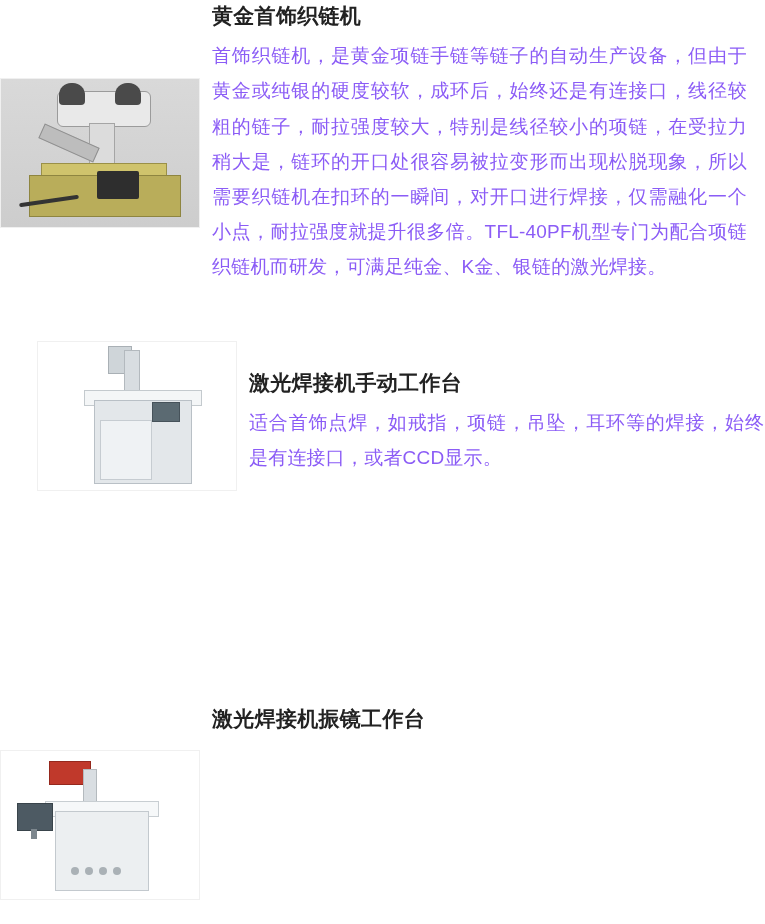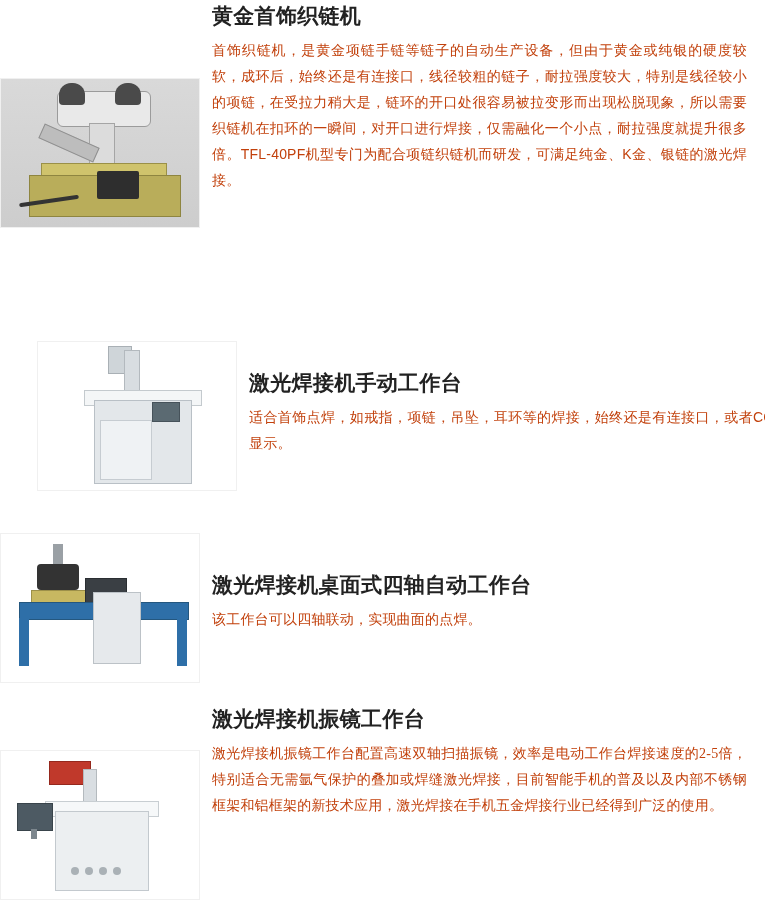--- a/index.html
+++ b/index.html
@@ -47,23 +47,23 @@
   }
   .prod-title {
     font-size: 21px;
     font-weight: bold;
     color: #222222;
     line-height: 1.35;
     margin: 0 0 8px 0;
     letter-spacing: 0.3px;
   }
   .prod-desc {
-    font-size: 14px;
+    font-size: 19px;
     line-height: 1.85;
-    color: #c2410c;
+    color: #8b5cf6;
     margin: 0;
     text-align: justify;
     letter-spacing: 0.2px;
   }
 
   
   #sec-1 { position: absolute; top: 0px; left: 0px; width: 765px; }
   #sec-1 .thumb { margin-top: 78px; }
   #sec-1 .text-col { padding-top: 2px; }
 
@@ -241,49 +241,31 @@
         <div class="cab-door"></div>
         <div class="scr"></div>
       </div>
     </div>
     <div class="text-col">
       <h2 class="prod-title">激光焊接机手动工作台</h2>
       <p class="prod-desc">适合首饰点焊，如戒指，项链，吊坠，耳环等的焊接，始终还是有连接口，或者CCD显示。</p>
     </div>
   </div>
 
-  <div class="section" id="sec-3">
-    <div class="thumb-col">
-      <div class="thumb m3">
-        <div class="post3"></div>
-        <div class="scope3"></div>
-        <div class="gold3"></div>
-        <div class="laptop"></div>
-        <div class="table"></div>
-        <div class="legs"></div>
-        <div class="cab3"></div>
-      </div>
-    </div>
-    <div class="text-col">
-      <h2 class="prod-title">激光焊接机桌面式四轴自动工作台</h2>
-      <p class="prod-desc">该工作台可以四轴联动，实现曲面的点焊。</p>
-    </div>
-  </div>
 
   <div class="section" id="sec-4">
     <div class="thumb-col">
       <div class="thumb m4">
         <div class="galvo"></div>
         <div class="col4"></div>
         <div class="top4"></div>
         <div class="body4"></div>
         <div class="mon4"></div>
         <div class="mon4-stand"></div>
         <div class="btns"><i></i><i></i><i></i><i></i></div>
       </div>
     </div>
     <div class="text-col">
       <h2 class="prod-title">激光焊接机振镜工作台</h2>
-      <p class="prod-desc">激光焊接机振镜工作台配置高速双轴扫描振镜，效率是电动工作台焊接速度的2-5倍，特别适合无需氩气保护的叠加或焊缝激光焊接，目前智能手机的普及以及内部不锈钢框架和铝框架的新技术应用，激光焊接在手机五金焊接行业已经得到广泛的使用。</p>
     </div>
   </div>
 
 </div>
 
 </body></html>

